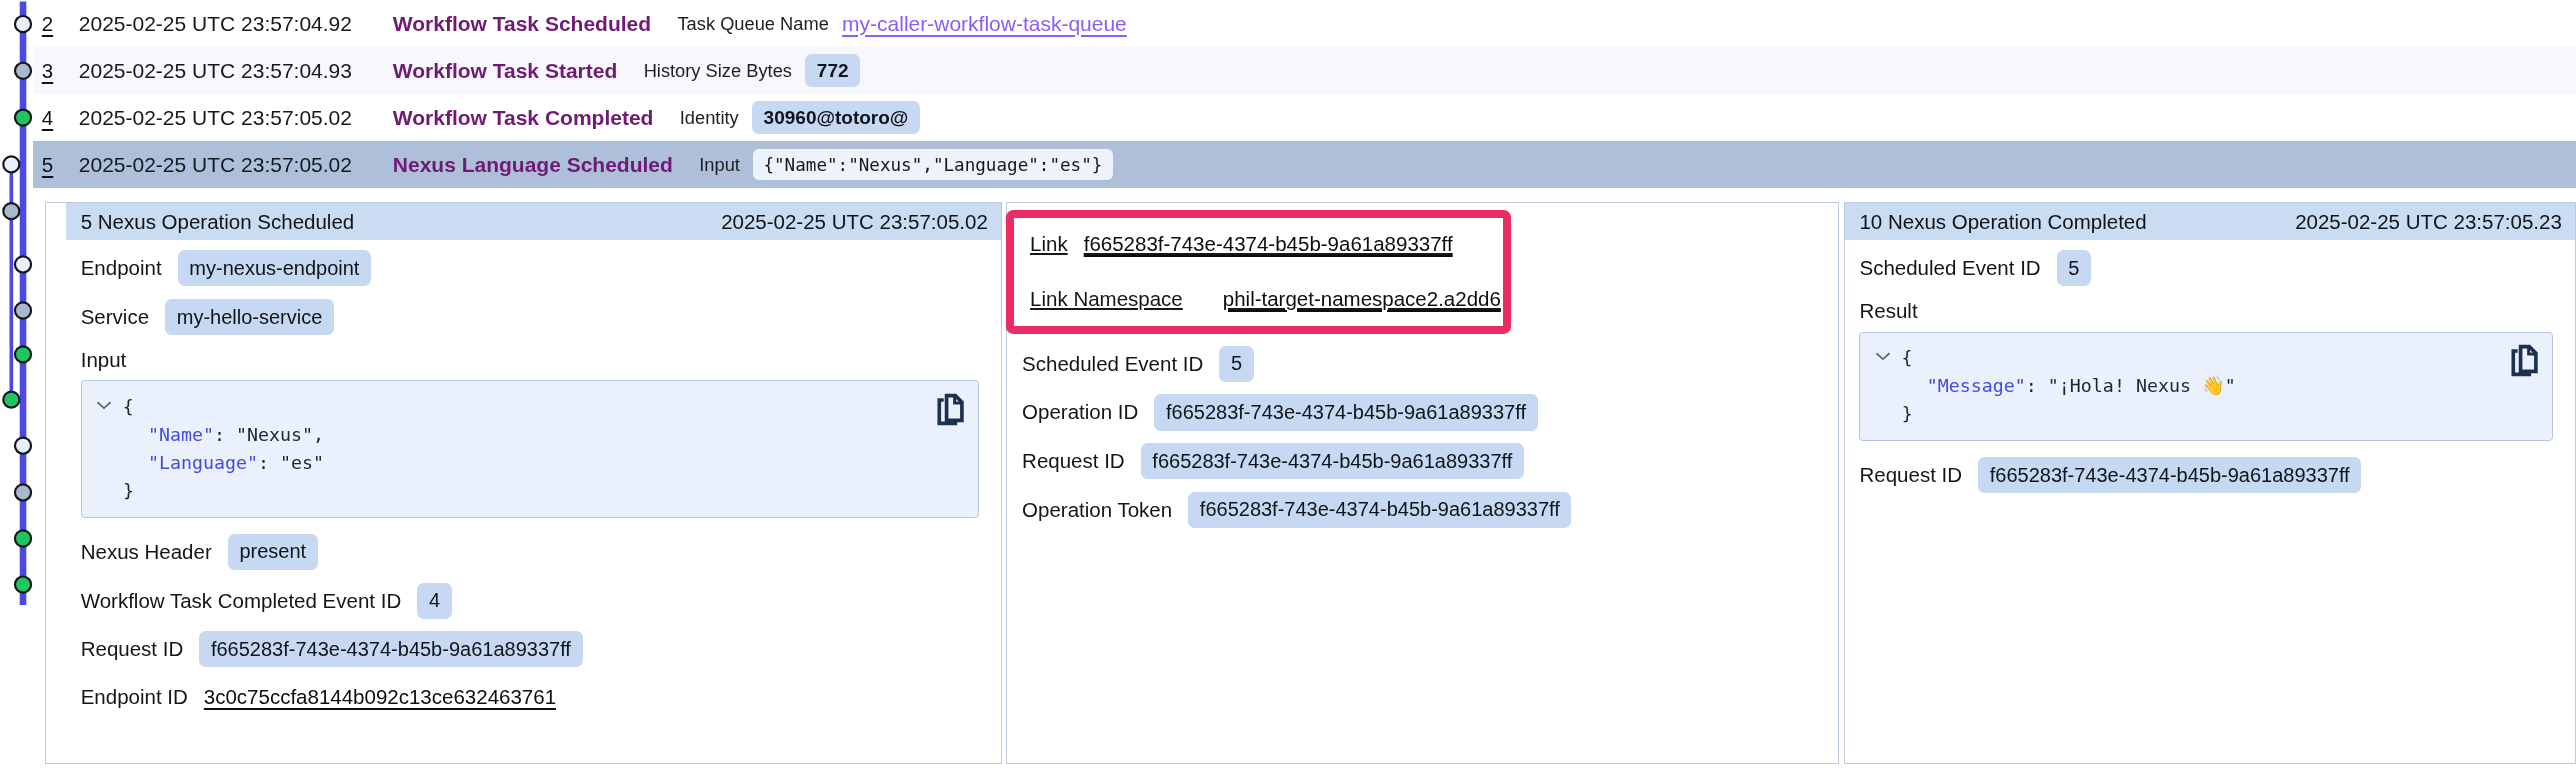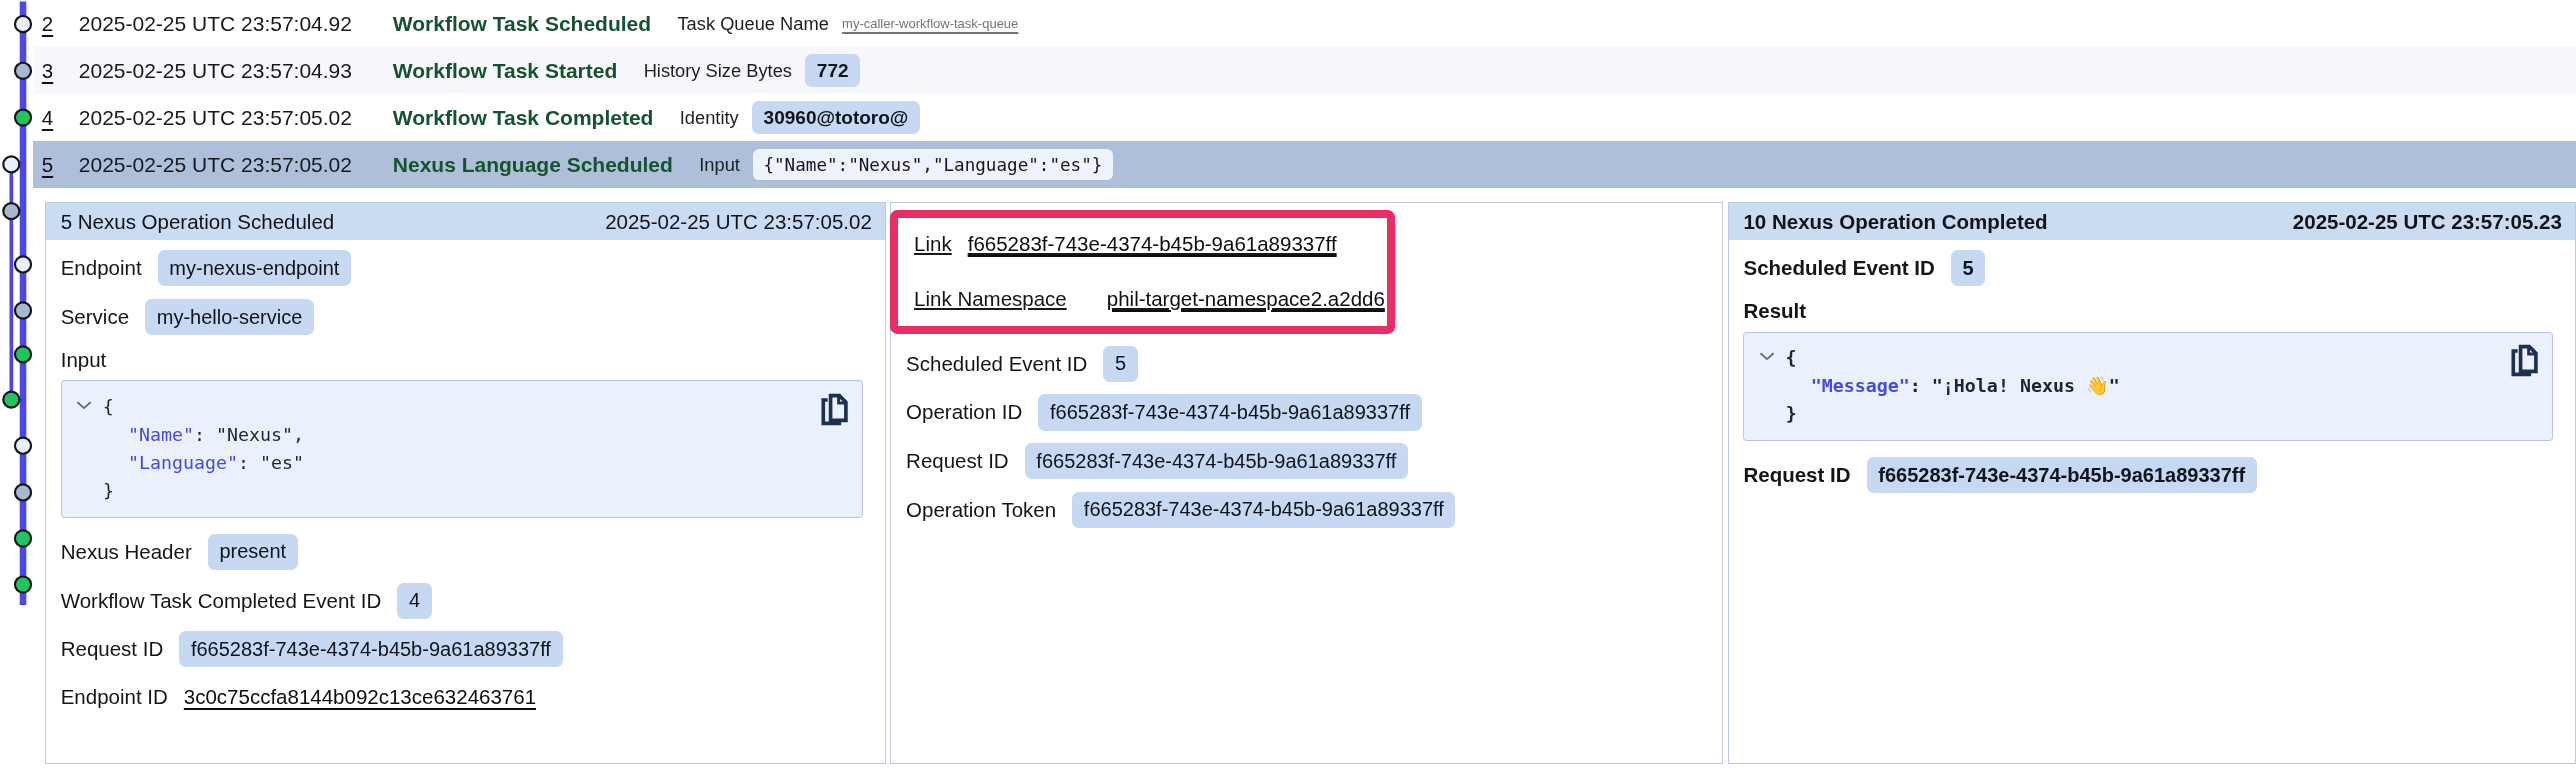--- a/index.html
+++ b/index.html
@@ -11,32 +11,32 @@
 
   
   .event-row{position:absolute;left:33px;right:0;height:47px;display:flex;align-items:center;}
   .r0{top:0;background:#fff;}
   .r1{top:47px;background:#f7f8fb;}
   .r2{top:94px;background:#fff;}
   .r3{top:141px;background:#aec0d9;}
   .num{margin-left:8.8px;width:37px;font-size:20.5px;font-weight:500;color:#101114;
        text-decoration:underline;text-underline-offset:4.4px;text-decoration-thickness:1.8px;cursor:pointer;}
   .etime{width:314px;font-size:21px;color:#16181d;}
-  .ename{font-size:21px;font-weight:700;margin-right:26.4px;color:#14532d;}
+  .ename{font-size:21px;font-weight:700;margin-right:26.4px;color:#701a75;}
   .eattr{font-size:18.3px;margin-right:13.2px;color:#1c1e21;white-space:nowrap;}
   .badge{background:#c6d8f2;border-radius:6.6px;padding:5.9px 11.7px;font-size:19px;color:#10141c;white-space:nowrap;font-weight:bold;}
-  .link{font-size:13px;color:#737373;cursor:pointer;white-space:nowrap;
+  .link{font-size:21px;color:#8b5cf6;cursor:pointer;white-space:nowrap;
         text-decoration:underline;text-underline-offset:3.7px;text-decoration-thickness:1.8px;}
   .code-badge{background:#edf2fc;border-radius:5.9px;padding:5.9px 10.3px;color:#131720;
         font-family:"DejaVu Sans Mono","Liberation Mono",monospace;font-size:17.6px;white-space:nowrap;}
 
   
   .panels{position:absolute;left:45px;top:202px;width:2531px;height:562px;display:flex;gap:4.4px;}
   .panel{background:#fff;border:1.5px solid #bdc9de;box-sizing:border-box;display:flex;flex-direction:column;}
-  .p1{width:841px;}.p2{width:833px;}.p3{flex:1;font-weight:bold;}
+  .p1{width:957px;padding-left:20px;}.p2{width:833px;}.p3{flex:1;}
   .panel-header{height:37px;flex:0 0 37px;background:#cadcf2;display:flex;align-items:center;
         justify-content:space-between;padding:0 13.2px 0 14.7px;font-size:20.5px;color:#111319;}
   .panel-title{white-space:nowrap;}
   .panel-time{white-space:nowrap;}
   .panel-body{padding:10.3px 22px 0 14.7px;position:relative;flex:1;}
   .kv{display:flex;align-items:center;margin-bottom:12.5px;min-height:34px;gap:16px;}
   .plabel{font-size:20.5px;white-space:nowrap;color:#131519;}
   .pbadge{background:#c6d8f2;border-radius:6.6px;padding:6.6px 11.7px;font-size:20px;color:#10141c;white-space:nowrap;}
   .plink{font-size:20.5px;color:#0c0d0f;cursor:pointer;white-space:nowrap;
         text-decoration:underline;text-underline-offset:4.4px;text-decoration-thickness:1.8px;}

